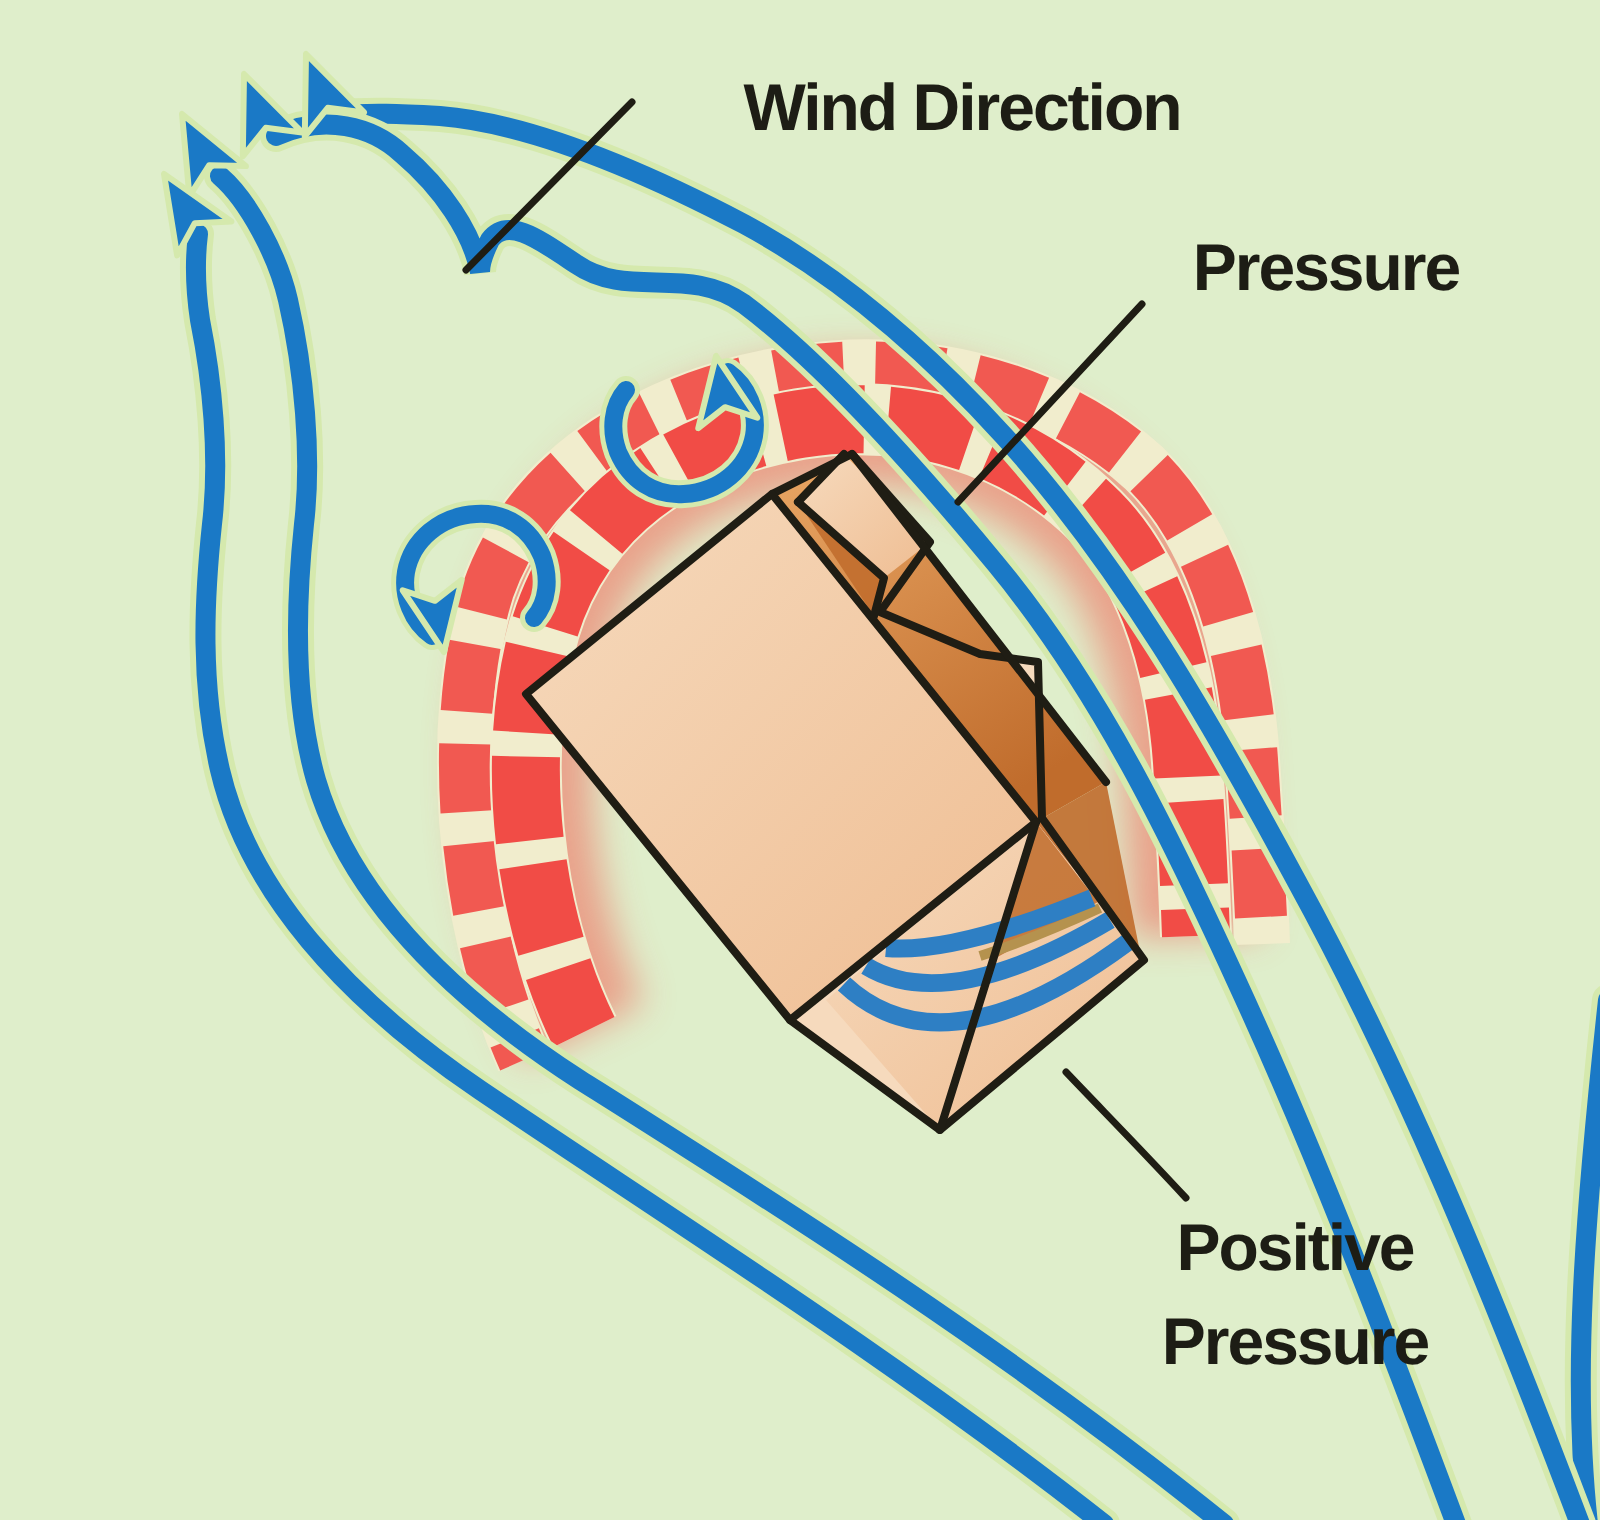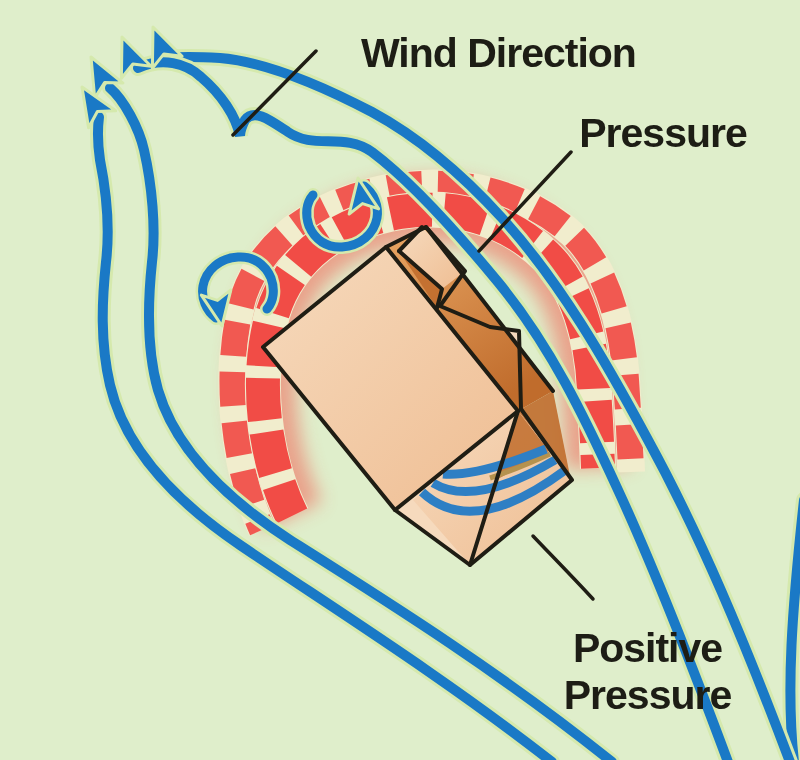--- a/index.html
+++ b/index.html
@@ -1,24 +1,24 @@
 <!DOCTYPE html>
 <html style="--background: #dfeecb; --stream-blue: #1a79c6; --stream-casing: #d5e9ad; --pressure-red: #f14c46; --pressure-glow: #f3564b; --brick-gap: #f1edcd; --building-light: #f6dabd; --building-mid: #efbd92; --building-dark: #e9a765; --building-dark-deep: #c06c2c; --stripe-blue: #2e7fc4; --stripe-gap-gold: #b5924e; --outline: #1f1d14; --text: #1d1d15;"><head>
 <meta charset="utf-8">
 <style>
   html,body{margin:0;padding:0;background:#dfeecb;}
   #stage{position:relative;width:800px;height:760px;overflow:hidden;
          font-family:"Liberation Sans","DejaVu Sans",sans-serif;}
   #stage svg{position:absolute;left:0;top:0;}
   .diagram-label{position:absolute;color:var(--text);font-weight:bold;
-                 font-size:41px;letter-spacing:-1px;line-height:47px;
+                 font-size:33px;letter-spacing:-1px;line-height:47px;
                  text-align:center;white-space:nowrap;}
   #lbl-wind{left:361px;top:30px;width:240px;}
   #lbl-neg{left:578px;top:110px;width:170px;}
-  #lbl-pos{left:560px;top:625px;width:175px;}
+  #lbl-pos{left:560px;top:600px;width:175px;}
   .casing{fill:none;stroke:var(--stream-casing);stroke-width:16;stroke-linecap:round;}
   .flow{fill:none;stroke:var(--stream-blue);stroke-width:10;stroke-linecap:round;}
   .curl-casing{fill:none;stroke:var(--stream-casing);stroke-width:14;stroke-linecap:round;}
   .curl-flow{fill:none;stroke:var(--stream-blue);stroke-width:9;stroke-linecap:round;}
   .fhead{fill:var(--stream-blue);stroke:var(--stream-casing);stroke-width:3;stroke-linejoin:round;}
   .callout{fill:none;stroke:var(--outline);stroke-width:3.5;stroke-linecap:round;}
   .bldg-line{fill:none;stroke:var(--outline);stroke-width:4;stroke-linejoin:round;stroke-linecap:round;}
   .stripe{fill:none;stroke:var(--stripe-blue);stroke-width:9;stroke-linecap:butt;}
 </style>
 </head>

